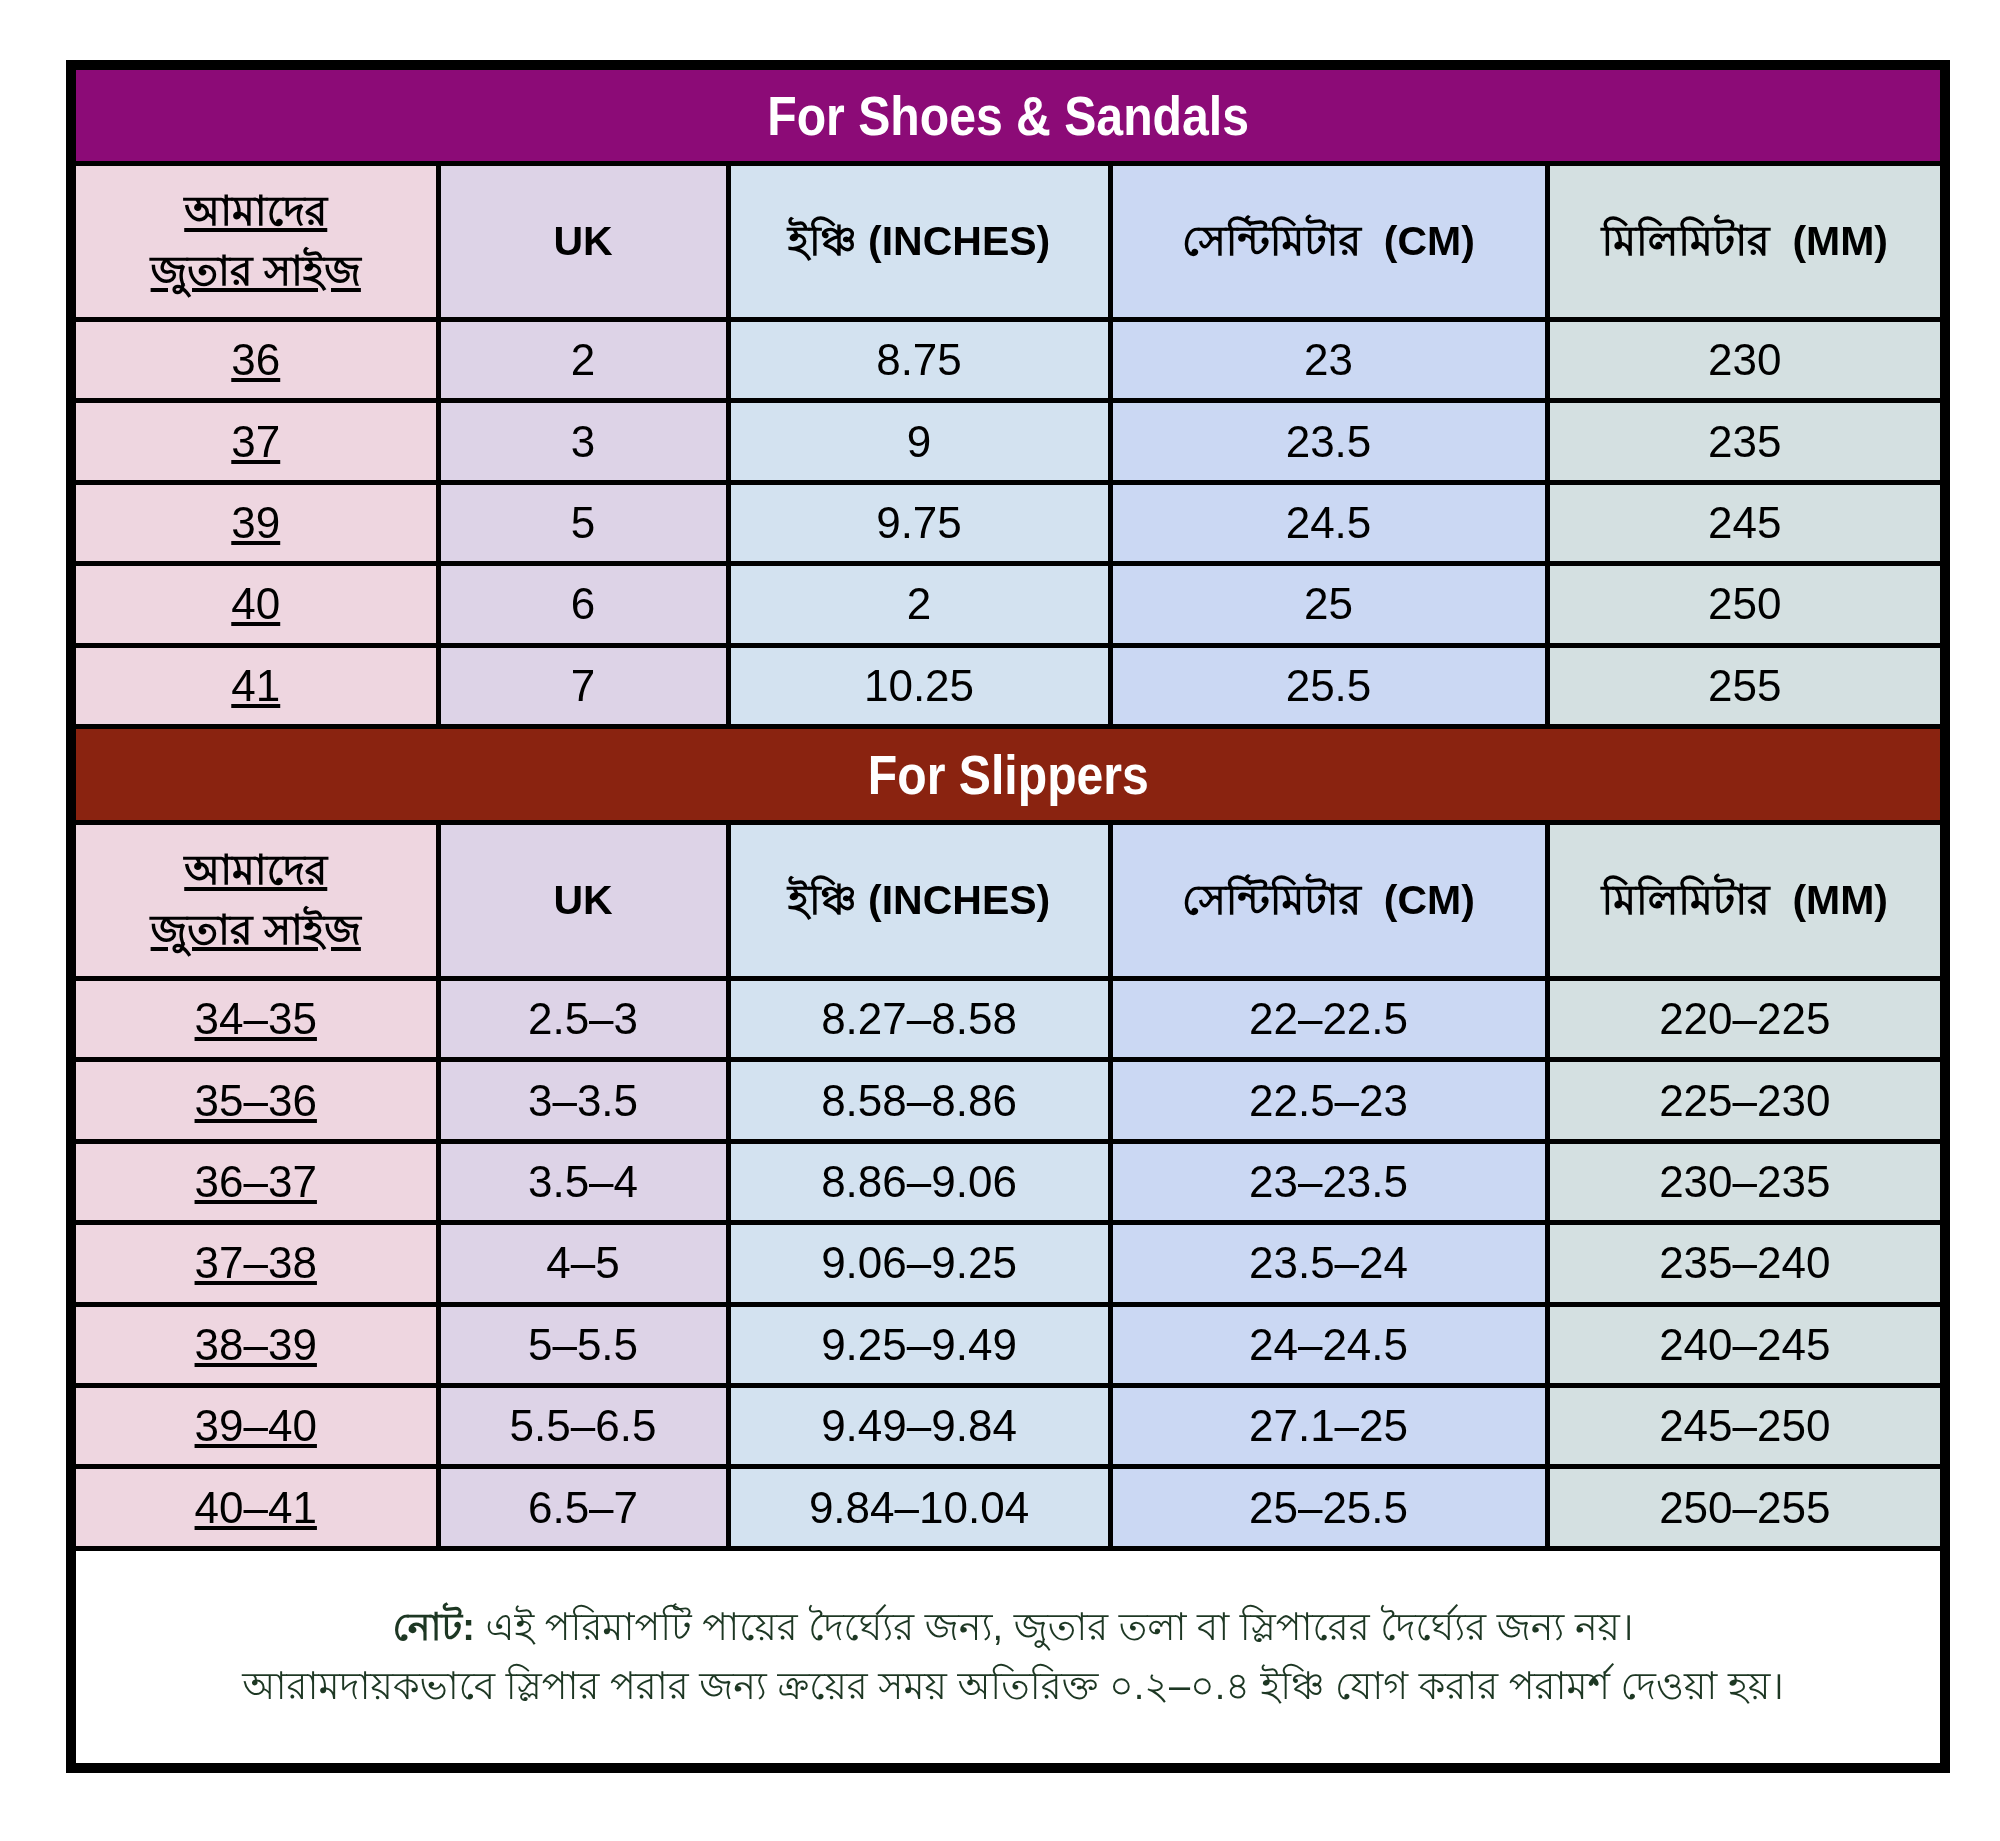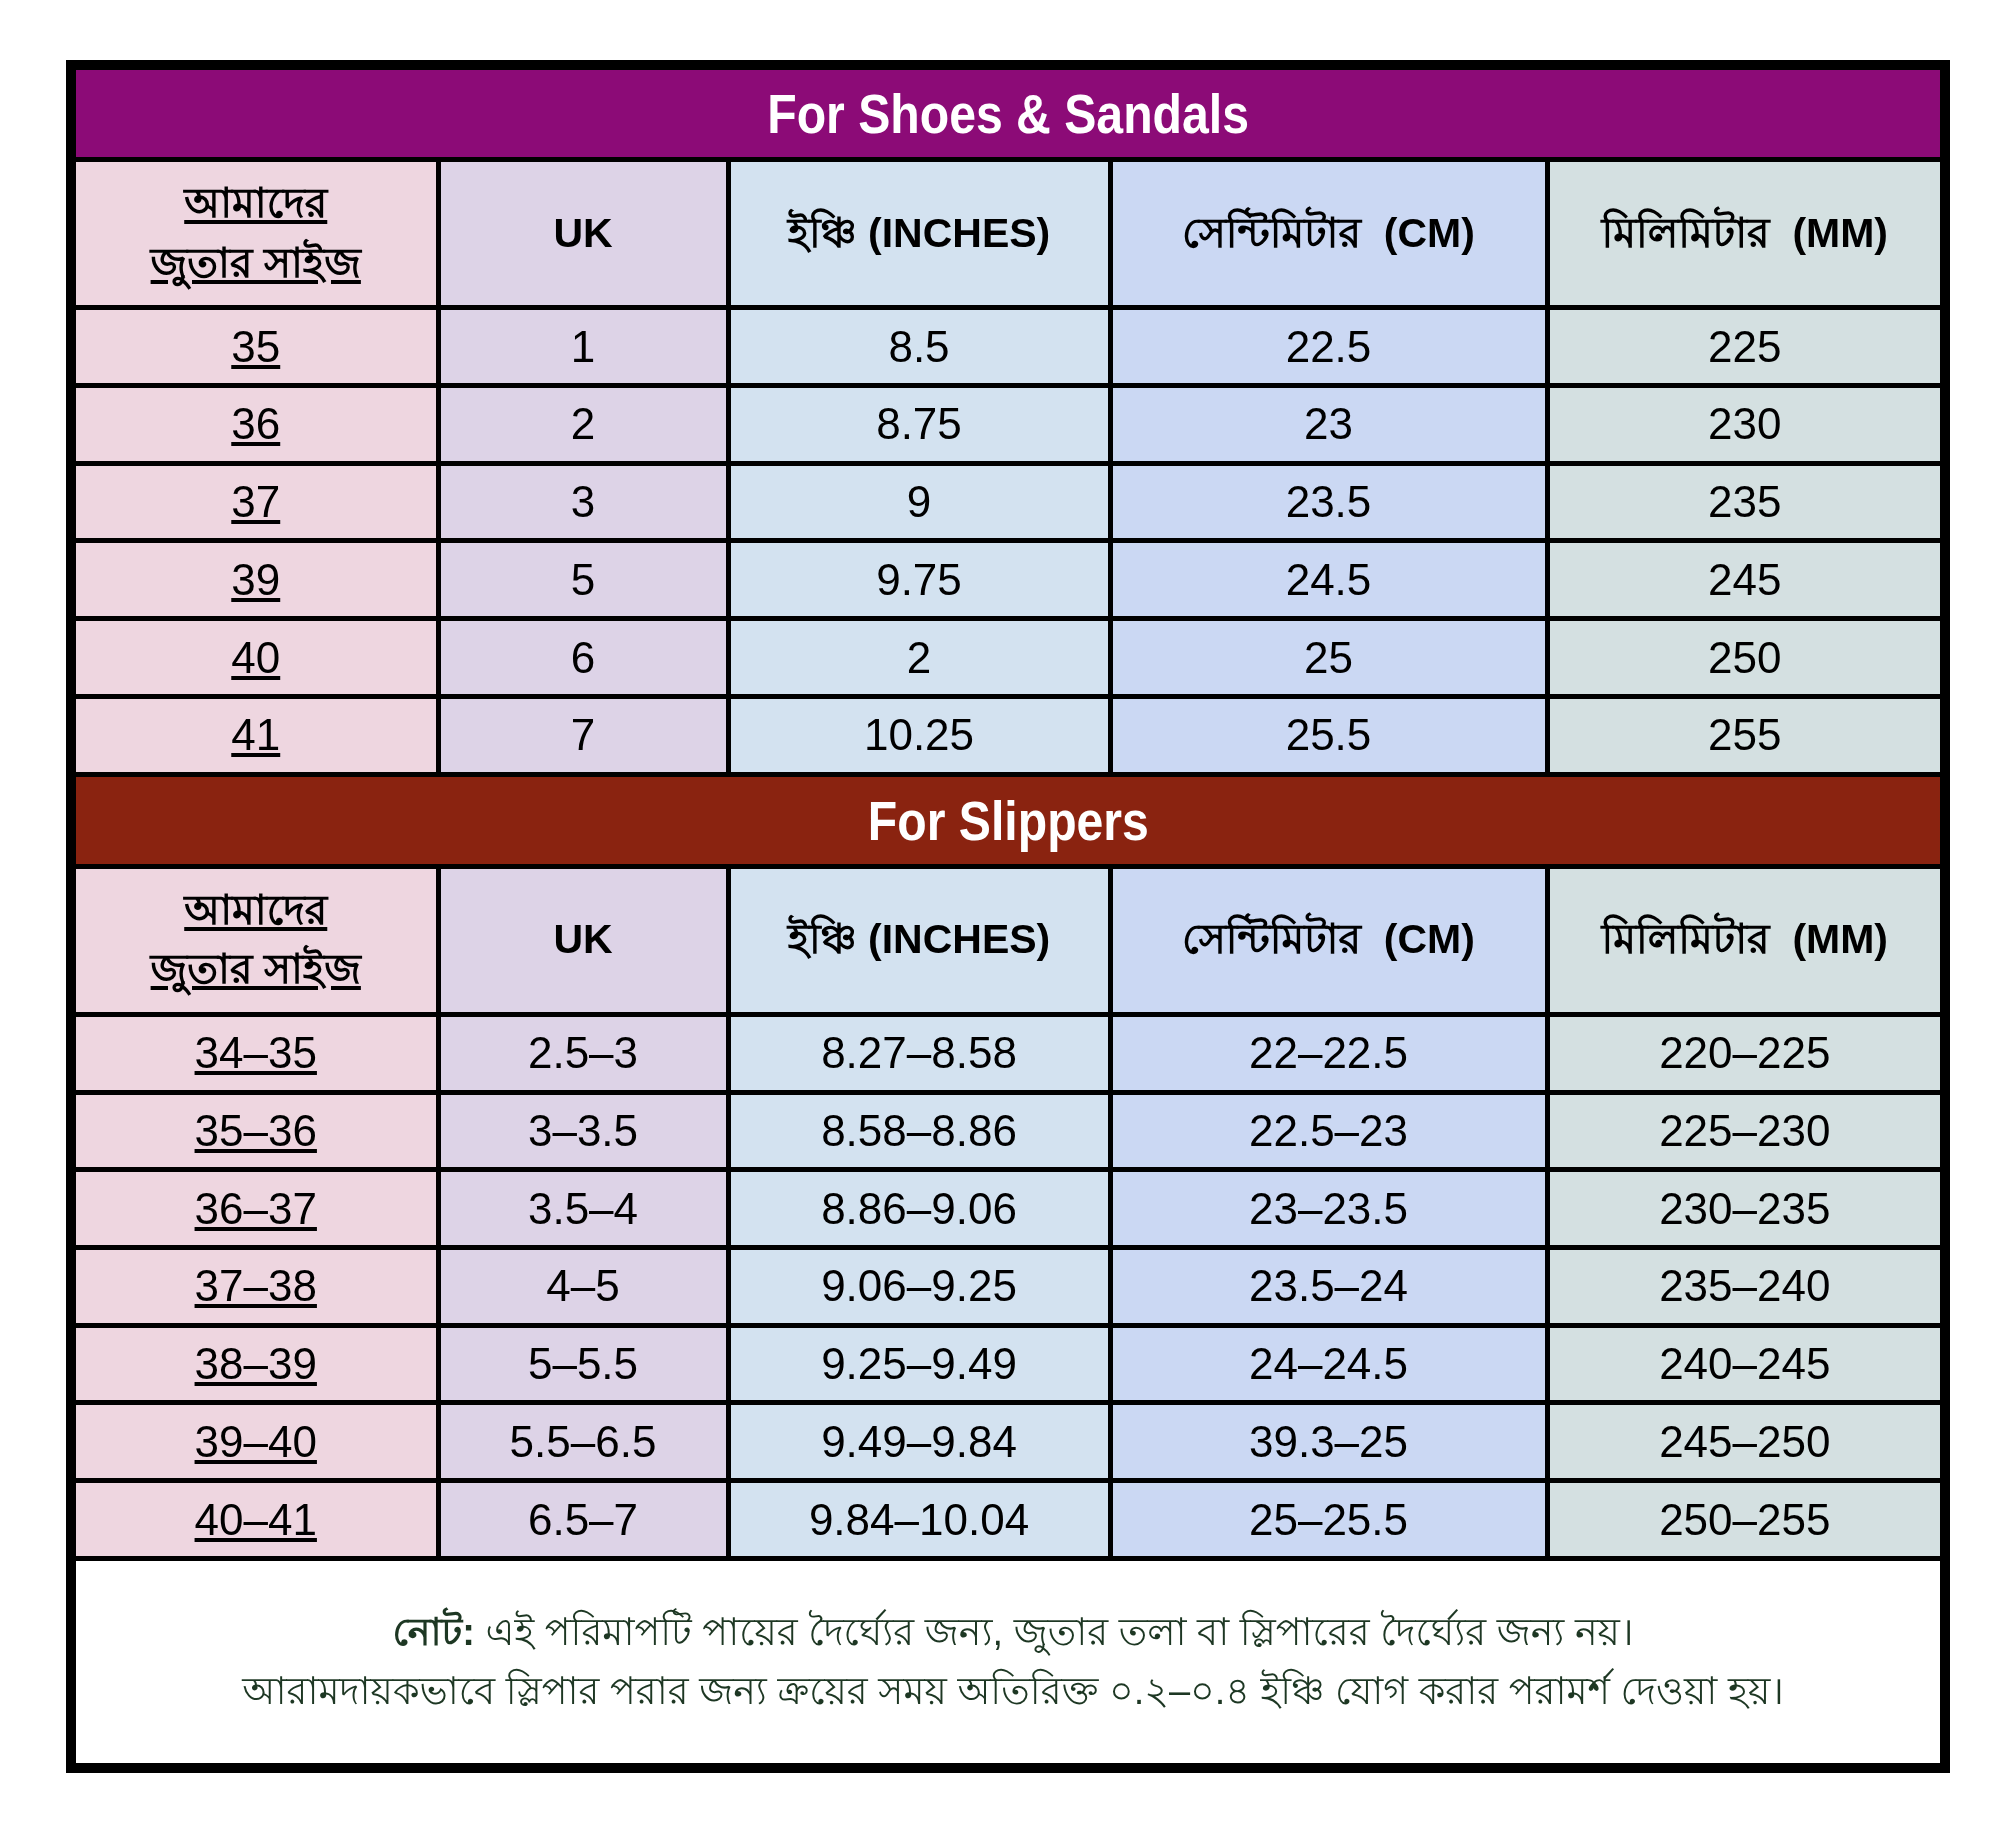--- a/index.html
+++ b/index.html
@@ -113,27 +113,20 @@
         <td class="c0">আমাদের
 জুতার সাইজ</td>
         <td class="c1">UK</td>
         <td class="c2">ইঞ্চি (INCHES)</td>
         <td class="c3">সেন্টিমিটার  (CM)</td>
         <td class="c4">মিলিমিটার  (MM)</td>
       </tr>
     </tbody>
     <tbody class="rows">
         <tr>
-          <td class="c0">35</td>
-          <td class="c1">1</td>
-          <td class="c2">8.5</td>
-          <td class="c3">22.5</td>
-          <td class="c4">225</td>
-        </tr>
-        <tr>
           <td class="c0">36</td>
           <td class="c1">2</td>
           <td class="c2">8.75</td>
           <td class="c3">23</td>
           <td class="c4">230</td>
         </tr>
         <tr>
           <td class="c0">37</td>
           <td class="c1">3</td>
           <td class="c2">9</td>
@@ -211,21 +204,21 @@
           <td class="c0">38–39</td>
           <td class="c1">5–5.5</td>
           <td class="c2">9.25–9.49</td>
           <td class="c3">24–24.5</td>
           <td class="c4">240–245</td>
         </tr>
         <tr>
           <td class="c0">39–40</td>
           <td class="c1">5.5–6.5</td>
           <td class="c2">9.49–9.84</td>
-          <td class="c3">39.3–25</td>
+          <td class="c3">27.1–25</td>
           <td class="c4">245–250</td>
         </tr>
         <tr>
           <td class="c0">40–41</td>
           <td class="c1">6.5–7</td>
           <td class="c2">9.84–10.04</td>
           <td class="c3">25–25.5</td>
           <td class="c4">250–255</td>
         </tr>
       </tbody>

